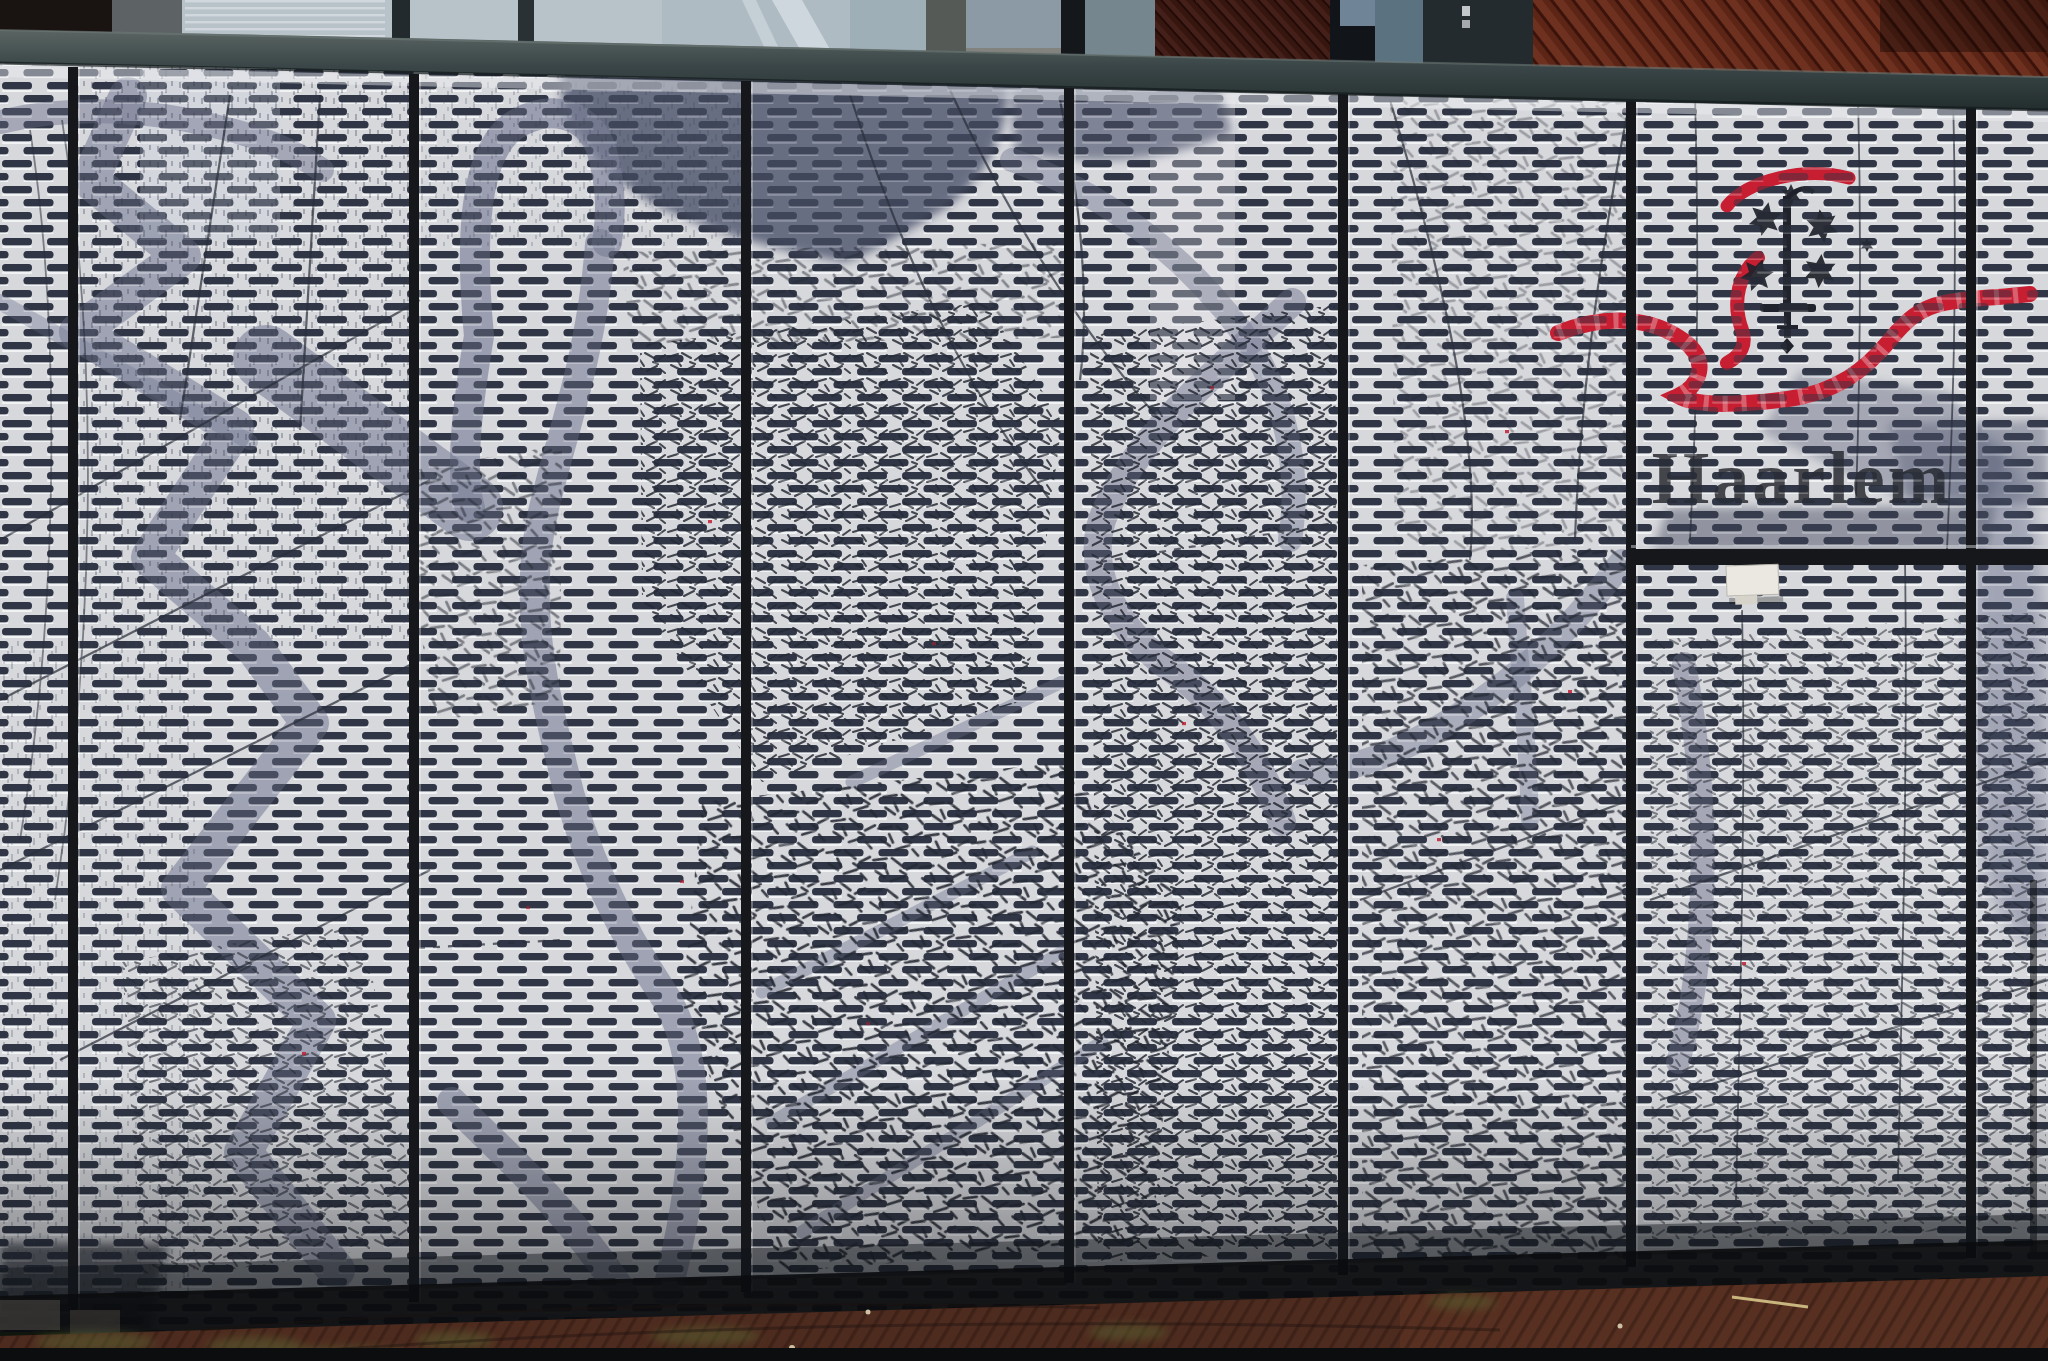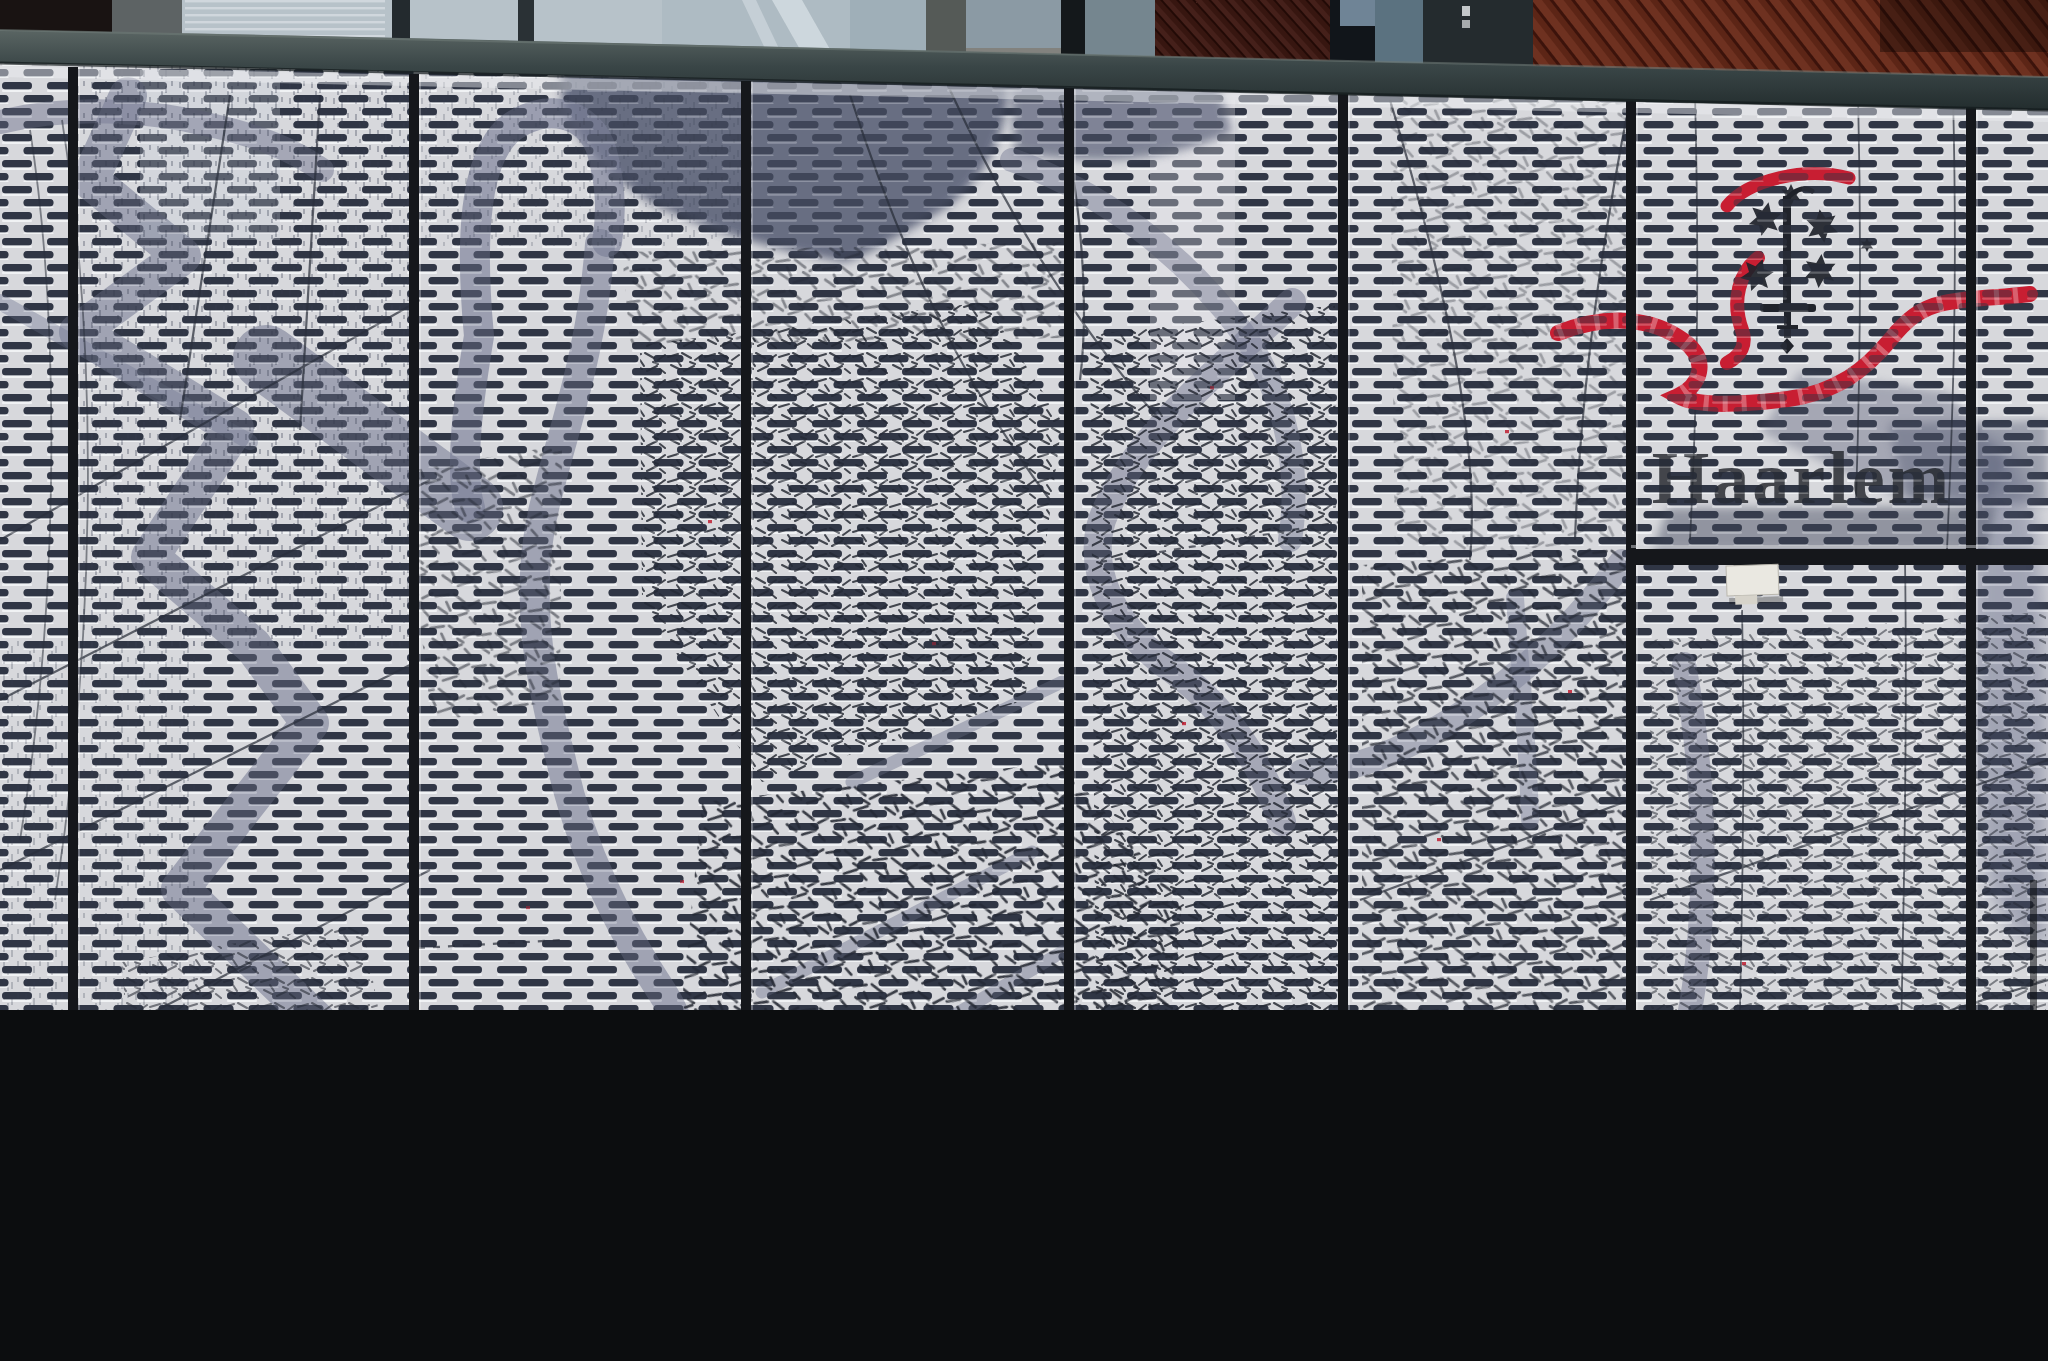--- a/index.html
+++ b/index.html
@@ -1,16 +1,16 @@
 <!DOCTYPE html>
 <html><head>
 <meta charset="utf-8">
 <style>
   html,body{margin:0;padding:0;background:#0c0d0f;}
-  .stage{position:relative;width:2048px;height:1010px;overflow:hidden;background:#4d7c0f;
+  .stage{position:relative;width:2048px;height:1348px;overflow:hidden;background:#4d7c0f;
          font-family:"Liberation Sans", sans-serif;}
   svg{display:block}
   text.cityname{font-family:"Liberation Serif","DejaVu Serif",serif;font-weight:bold;letter-spacing:3px;}
 </style>
 </head>
 <body>
 
 <div class="stage">
 <svg width="2048" height="1361" viewBox="0 0 2048 1361" xmlns="http://www.w3.org/2000/svg">
   <defs>

